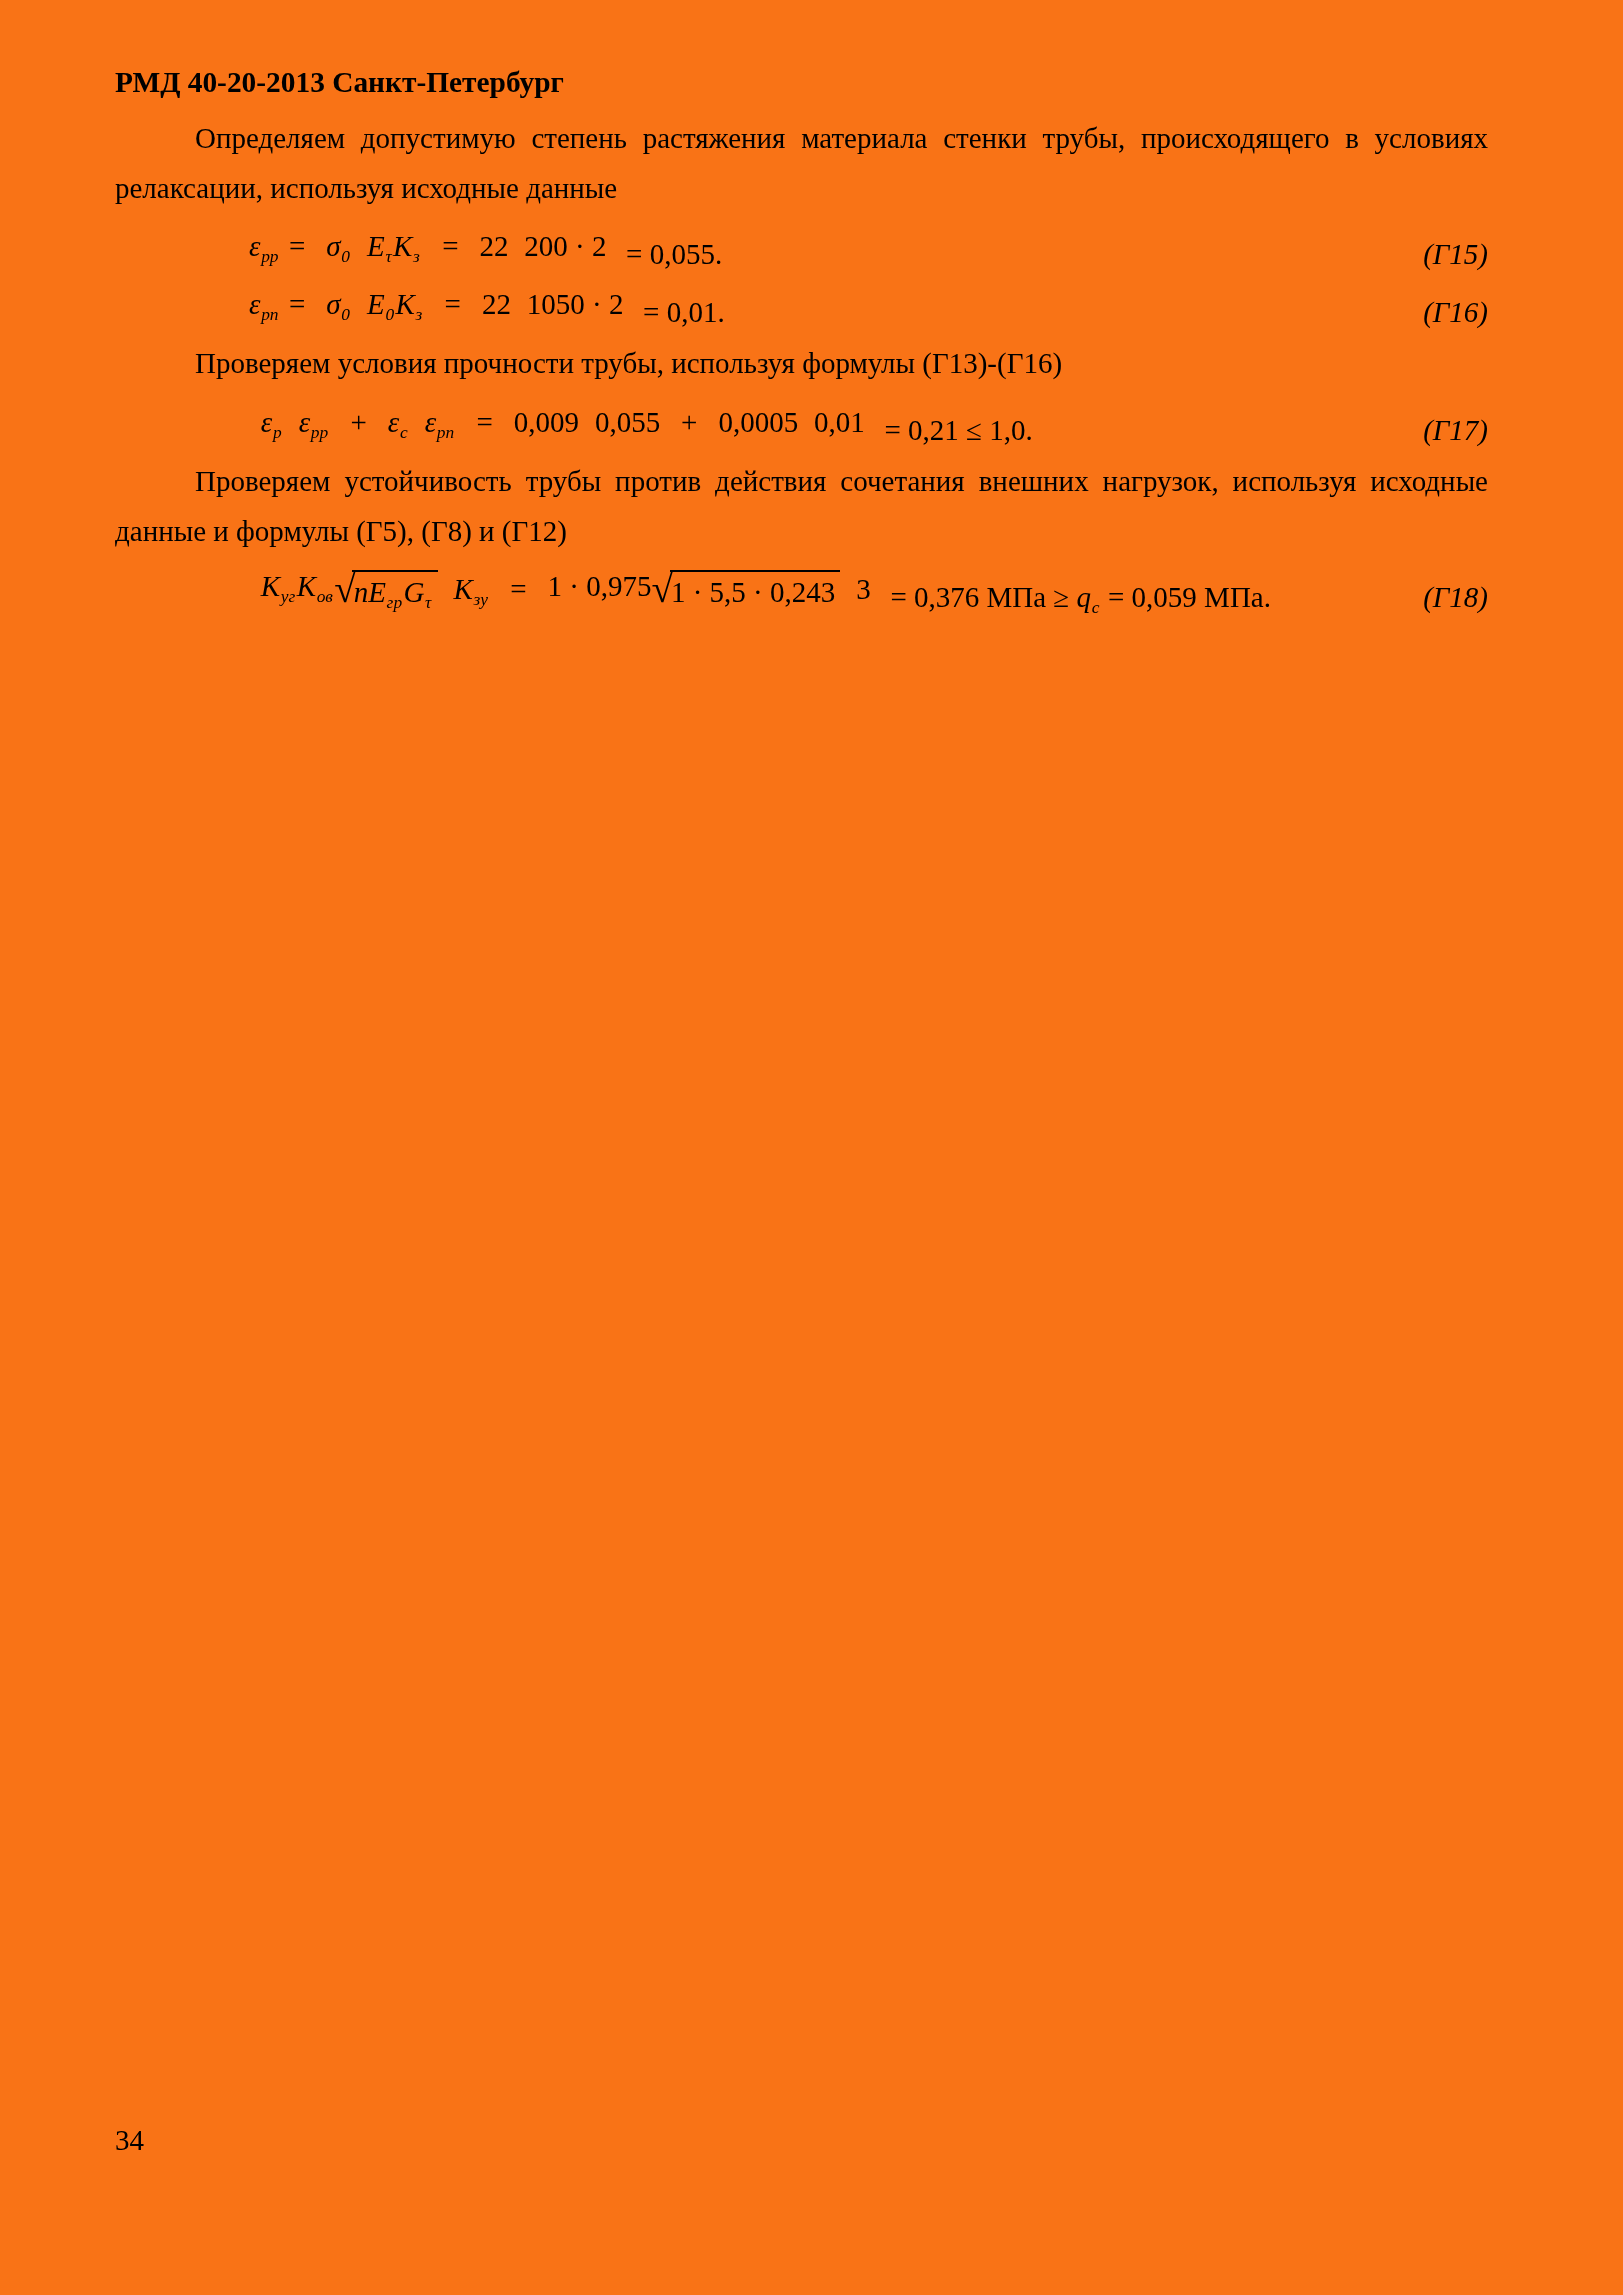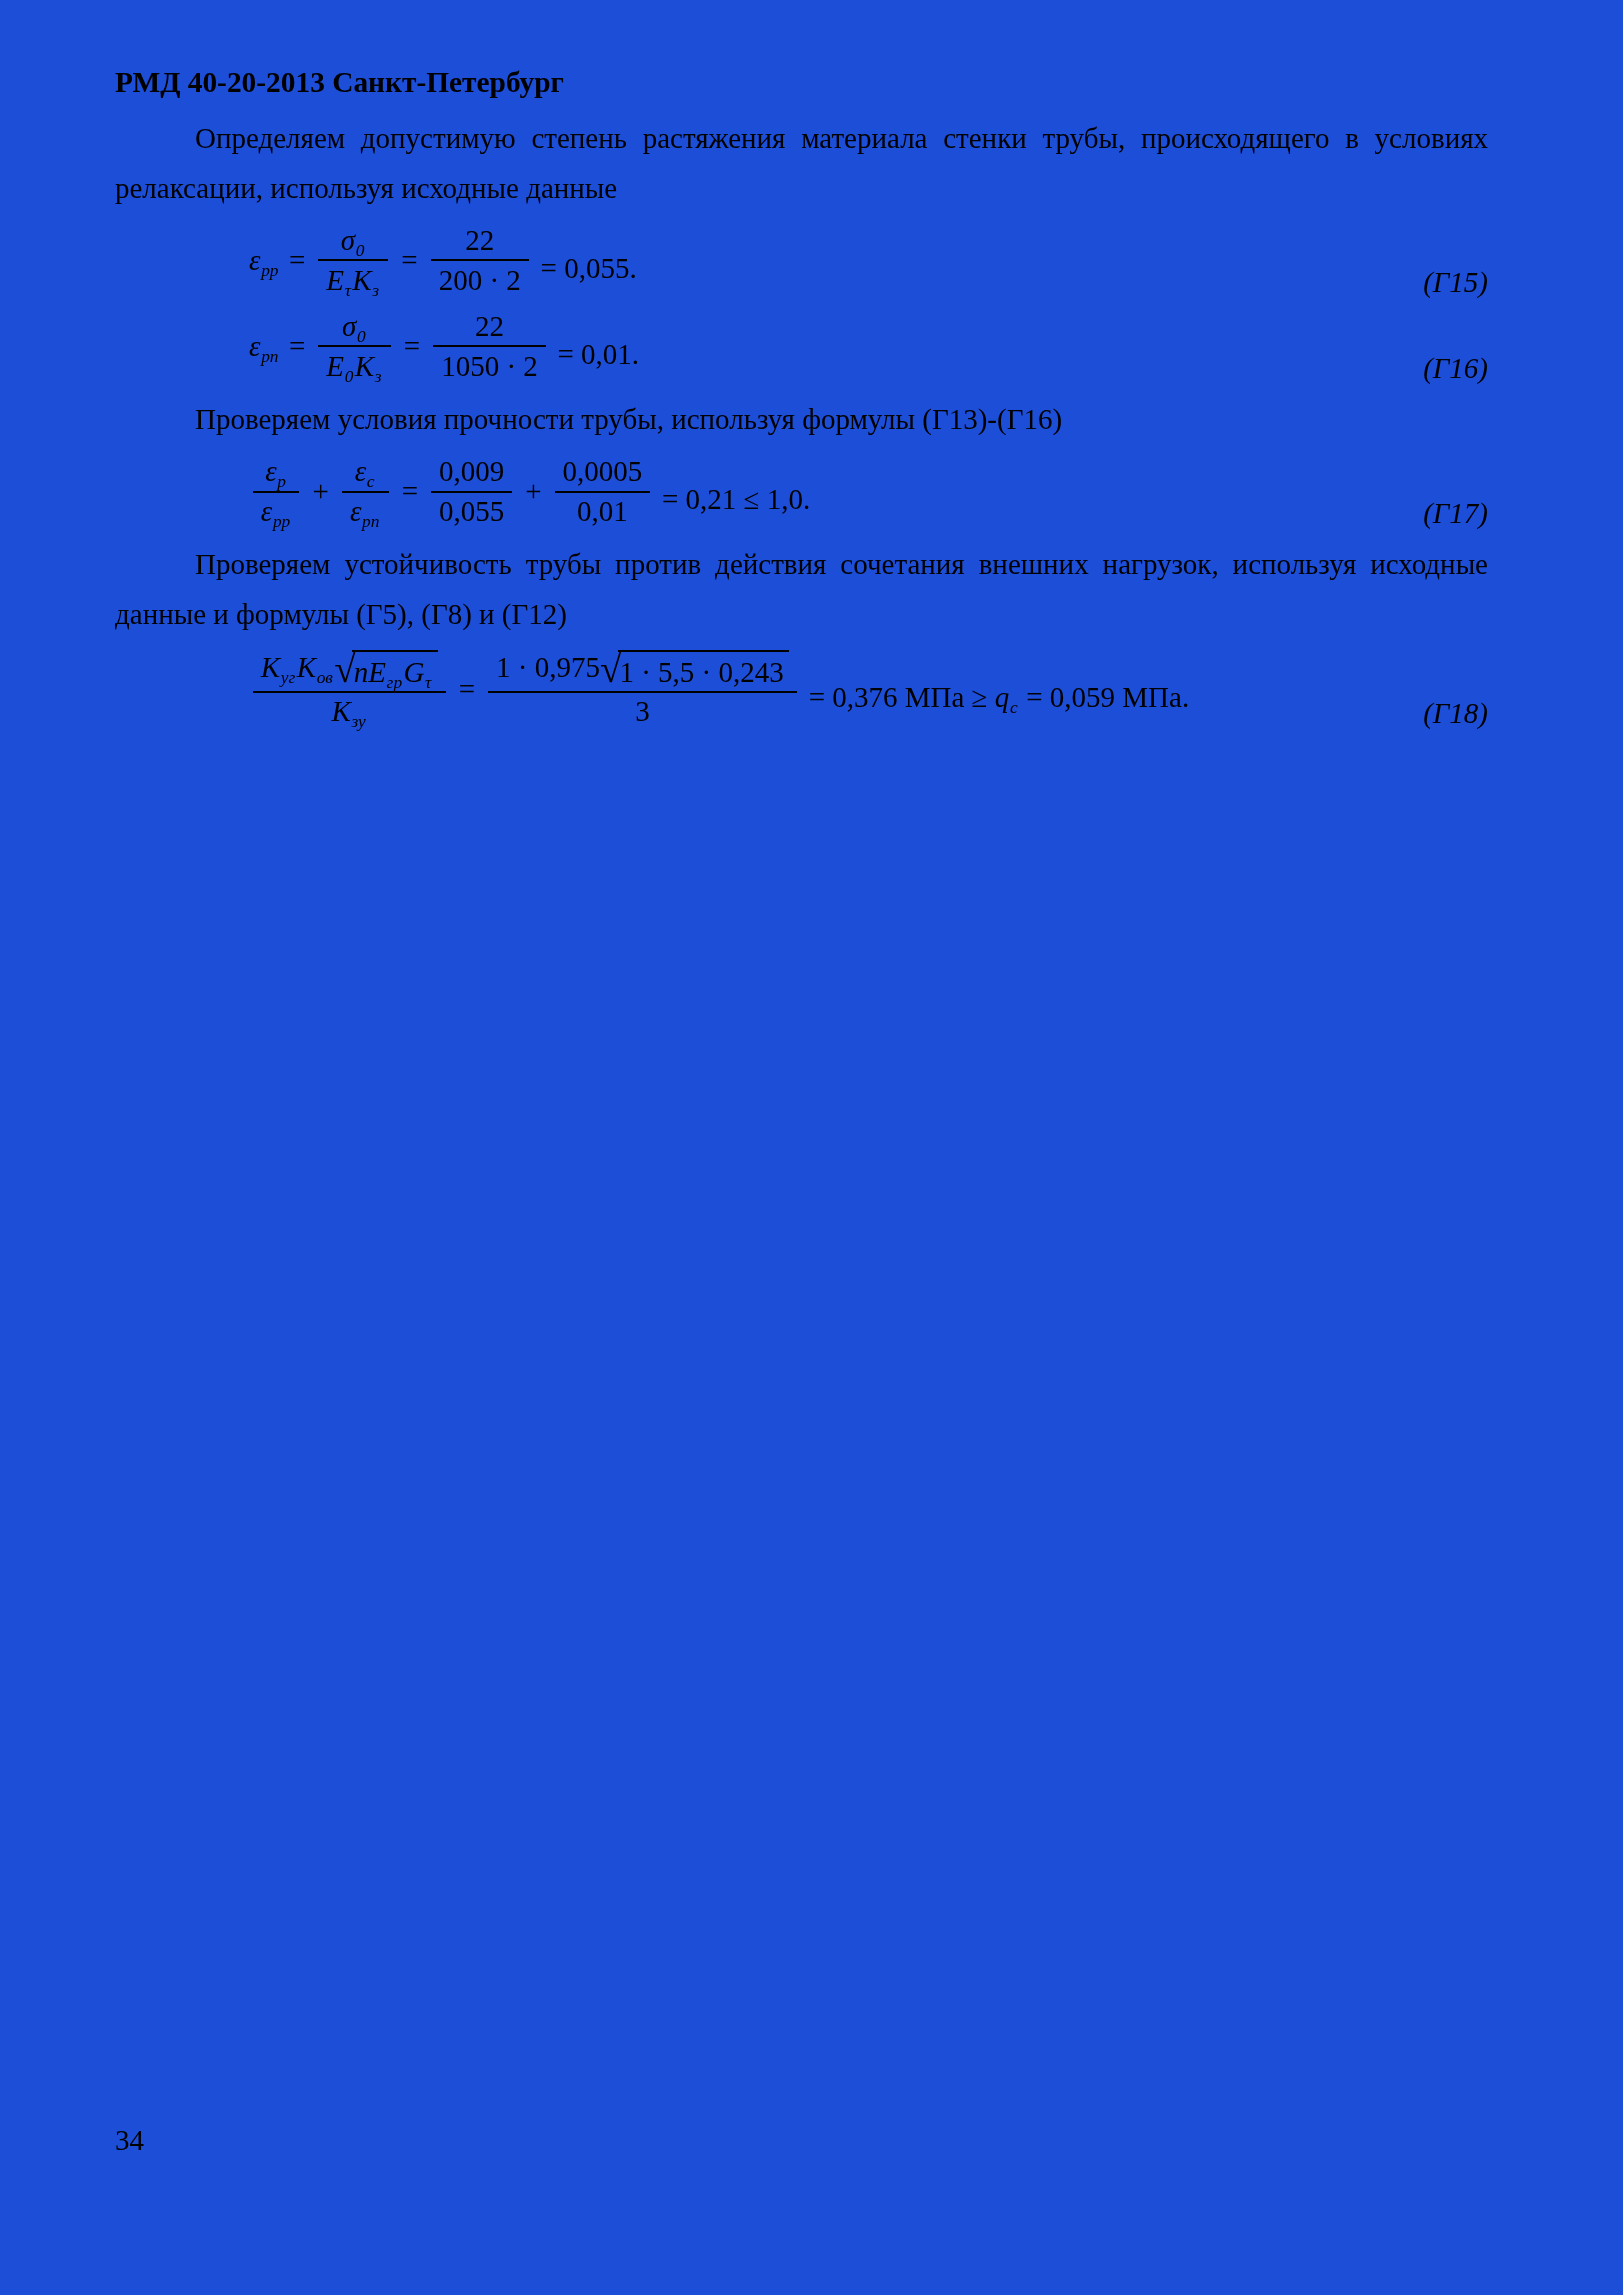--- a/index.html
+++ b/index.html
@@ -1,20 +1,20 @@
 <!DOCTYPE html>
 <html style="font-size:10.5px"><head>
 <meta charset="utf-8">
 <style>
   html, body { margin:0; padding:0; background:#ffffff; }
   .page {
     position:relative;
     width:1623px;
     height:2295px;
-    background:#1d4ed8;
+    background:#f97316;
     color:#000000;
     font-family:"Liberation Serif", serif;
     overflow:hidden;
   }
   .content {
     position:absolute;
     left:115px;
     top:64px;
     width:1373px;
   }
@@ -53,21 +53,21 @@
     font-size:0.6em;
     line-height:0;
     vertical-align:-0.35em;
     margin:0 1.3px 0 0.7px;
   }
   .tok { white-space:nowrap; }
   .op { padding:0 9.2px; }
   .res { padding-left:7.9px; white-space:nowrap;margin-top:16px; }
   .frac {
     display:inline-flex;
-    flex-direction:column;
+    flex-direction:row;
     align-items:center;
     margin:0 3.9px;
   }
   .frac > .num, .frac > .den {
     display:block;
     text-align:center;
     padding:1.3px 7.9px;
     line-height:1.2;
     white-space:nowrap;
   }

